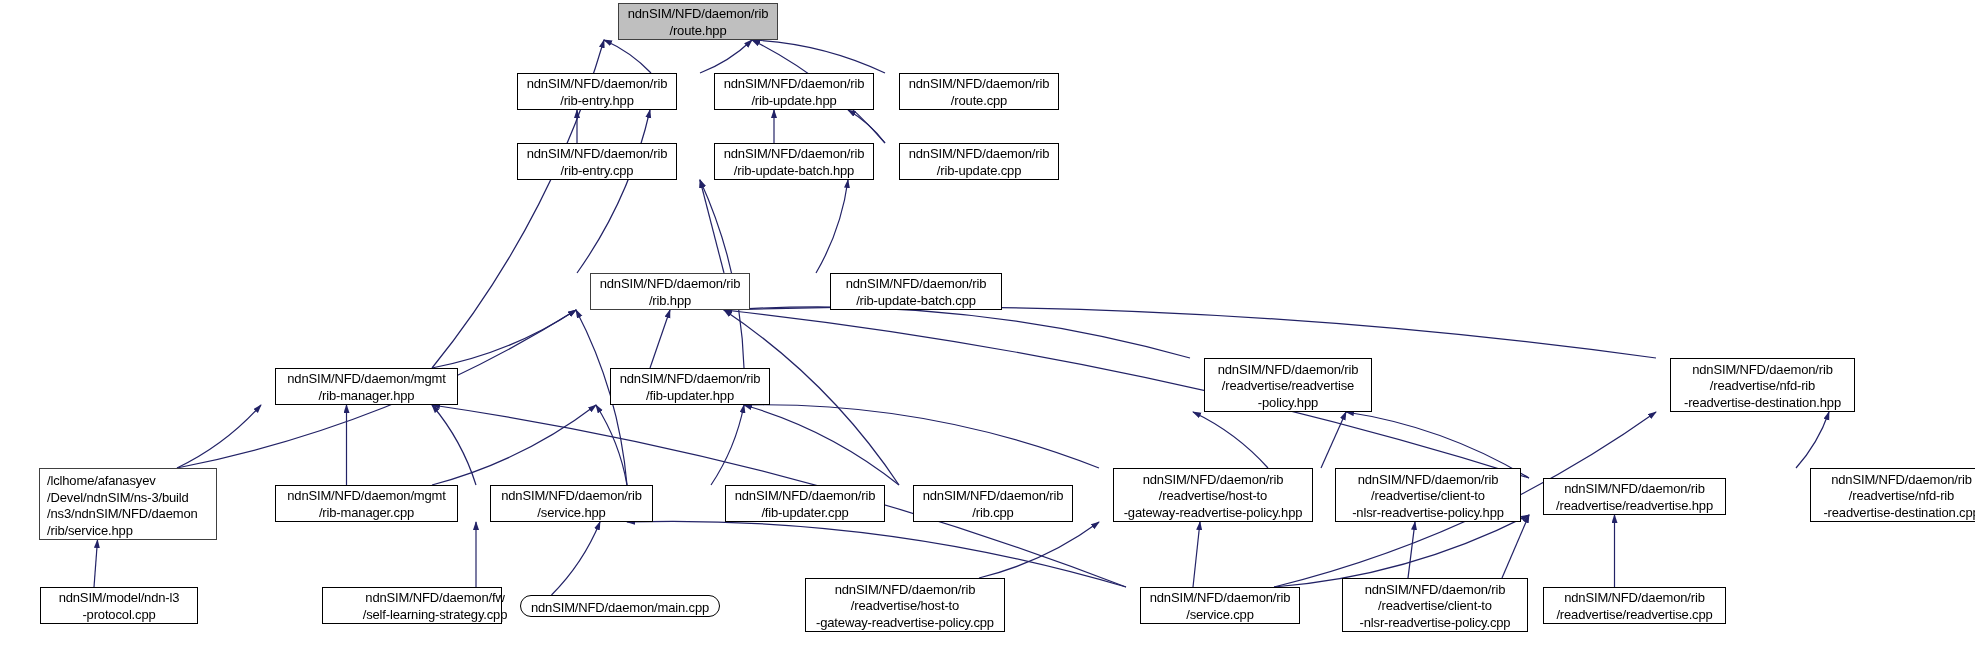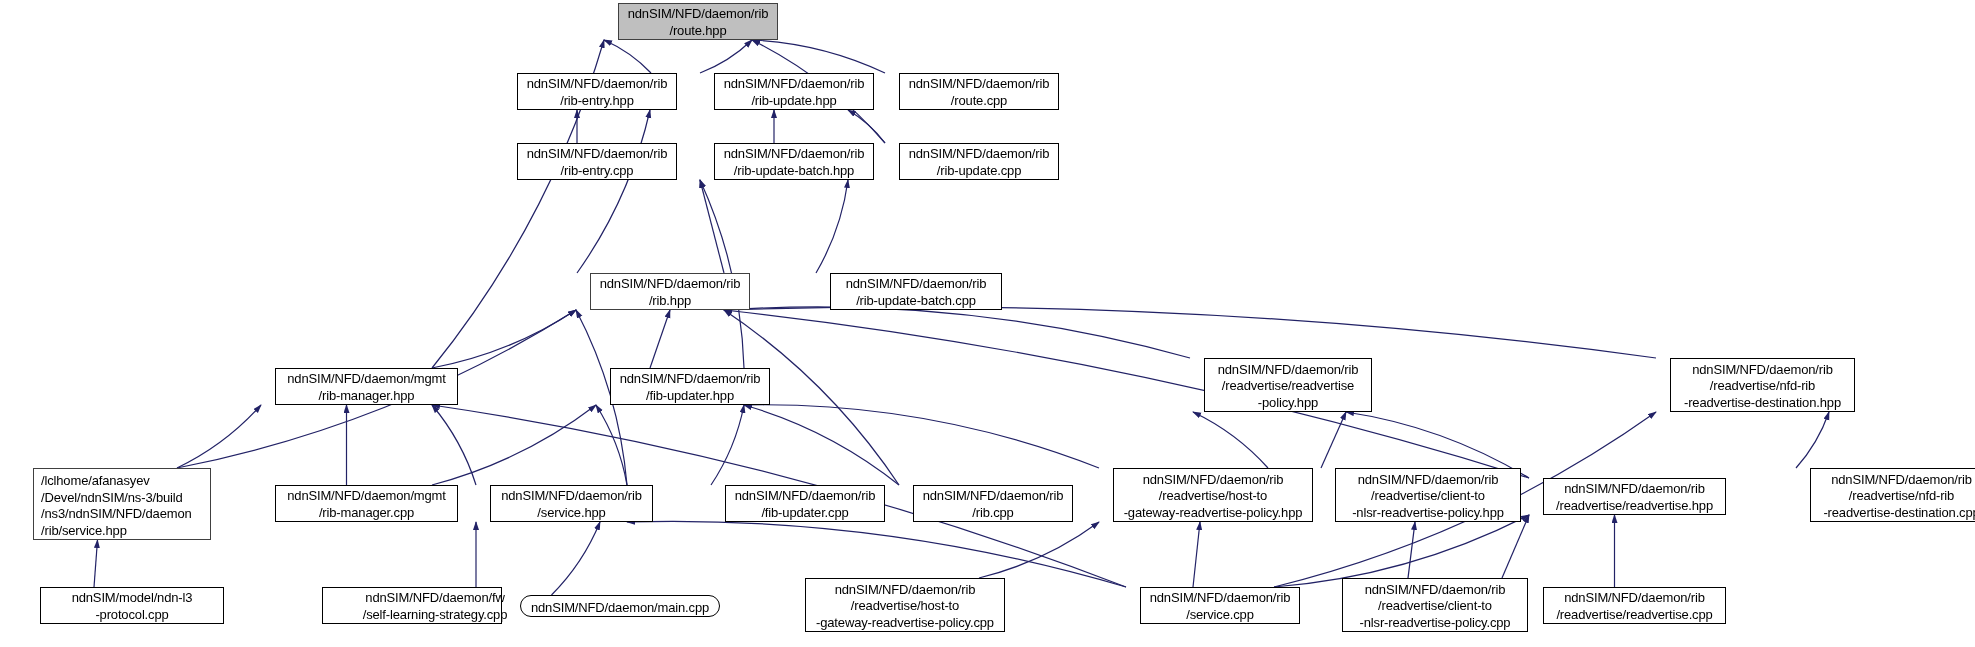--- a/index.html
+++ b/index.html
@@ -130,21 +130,21 @@
       <div class="node" style="left: 255px; top: 368px; width: 183px; height: 37px;"><span class="lbl">ndnSIM/NFD/daemon/mgmt
 /rib-manager.hpp</span></div>
       <div class="node" style="left: 590px; top: 368px; width: 160px; height: 37px;"><span class="lbl">ndnSIM/NFD/daemon/rib
 /fib-updater.hpp</span></div>
       <div class="node" style="left: 1184px; top: 358px; width: 168px; height: 54px;"><span class="lbl">ndnSIM/NFD/daemon/rib
 /readvertise/readvertise
 -policy.hpp</span></div>
       <div class="node" style="left: 1650px; top: 358px; width: 185px; height: 54px;"><span class="lbl">ndnSIM/NFD/daemon/rib
 /readvertise/nfd-rib
 -readvertise-destination.hpp</span></div>
-      <div class="node focus" style="left: 13px; top: 468px; width: 178px; height: 72px; align-items: flex-start; padding-left: 7px; text-align: left;"><span class="lbl">/lclhome/afanasyev
+      <div class="node focus" style="left: 19px; top: 468px; width: 178px; height: 72px; align-items: flex-start; padding-left: 7px; text-align: left;"><span class="lbl">/lclhome/afanasyev
 /Devel/ndnSIM/ns-3/build
 /ns3/ndnSIM/NFD/daemon
 /rib/service.hpp</span></div>
       <div class="node" style="left: 255px; top: 485px; width: 183px; height: 37px;"><span class="lbl">ndnSIM/NFD/daemon/mgmt
 /rib-manager.cpp</span></div>
       <div class="node" style="left: 470px; top: 485px; width: 163px; height: 37px;"><span class="lbl">ndnSIM/NFD/daemon/rib
 /service.hpp</span></div>
       <div class="node" style="left: 705px; top: 485px; width: 160px; height: 37px;"><span class="lbl">ndnSIM/NFD/daemon/rib
 /fib-updater.cpp</span></div>
       <div class="node" style="left: 893px; top: 485px; width: 160px; height: 37px;"><span class="lbl">ndnSIM/NFD/daemon/rib
@@ -153,21 +153,21 @@
 /readvertise/host-to
 -gateway-readvertise-policy.hpp</span></div>
       <div class="node" style="left: 1315px; top: 468px; width: 186px; height: 54px;"><span class="lbl">ndnSIM/NFD/daemon/rib
 /readvertise/client-to
 -nlsr-readvertise-policy.hpp</span></div>
       <div class="node" style="left: 1523px; top: 478px; width: 183px; height: 37px;"><span class="lbl">ndnSIM/NFD/daemon/rib
 /readvertise/readvertise.hpp</span></div>
       <div class="node" style="left: 1790px; top: 468px; width: 183px; height: 54px;"><span class="lbl">ndnSIM/NFD/daemon/rib
 /readvertise/nfd-rib
 -readvertise-destination.cpp</span></div>
-      <div class="node" style="left: 20px; top: 587px; width: 184px; height: 37px;"><span class="lbl">ndnSIM/model/ndn-l3
+      <div class="node" style="left: 20px; top: 587px; width: 158px; height: 37px;"><span class="lbl">ndnSIM/model/ndn-l3
 -protocol.cpp</span></div>
       <div class="node" style="left: 302px; top: 587px; width: 180px; height: 37px; padding-left: 46px;"><span class="lbl">ndnSIM/NFD/daemon/fw
 /self-learning-strategy.cpp</span></div>
       <div class="node" style="left: 500px; top: 595px; width: 200px; height: 22px; border-radius: 11px;"><span class="lbl">ndnSIM/NFD/daemon/main.cpp</span></div>
       <div class="node" style="left: 785px; top: 578px; width: 200px; height: 54px;"><span class="lbl">ndnSIM/NFD/daemon/rib
 /readvertise/host-to
 -gateway-readvertise-policy.cpp</span></div>
       <div class="node" style="left: 1120px; top: 587px; width: 160px; height: 37px;"><span class="lbl">ndnSIM/NFD/daemon/rib
 /service.cpp</span></div>
       <div class="node" style="left: 1322px; top: 578px; width: 186px; height: 54px;"><span class="lbl">ndnSIM/NFD/daemon/rib

